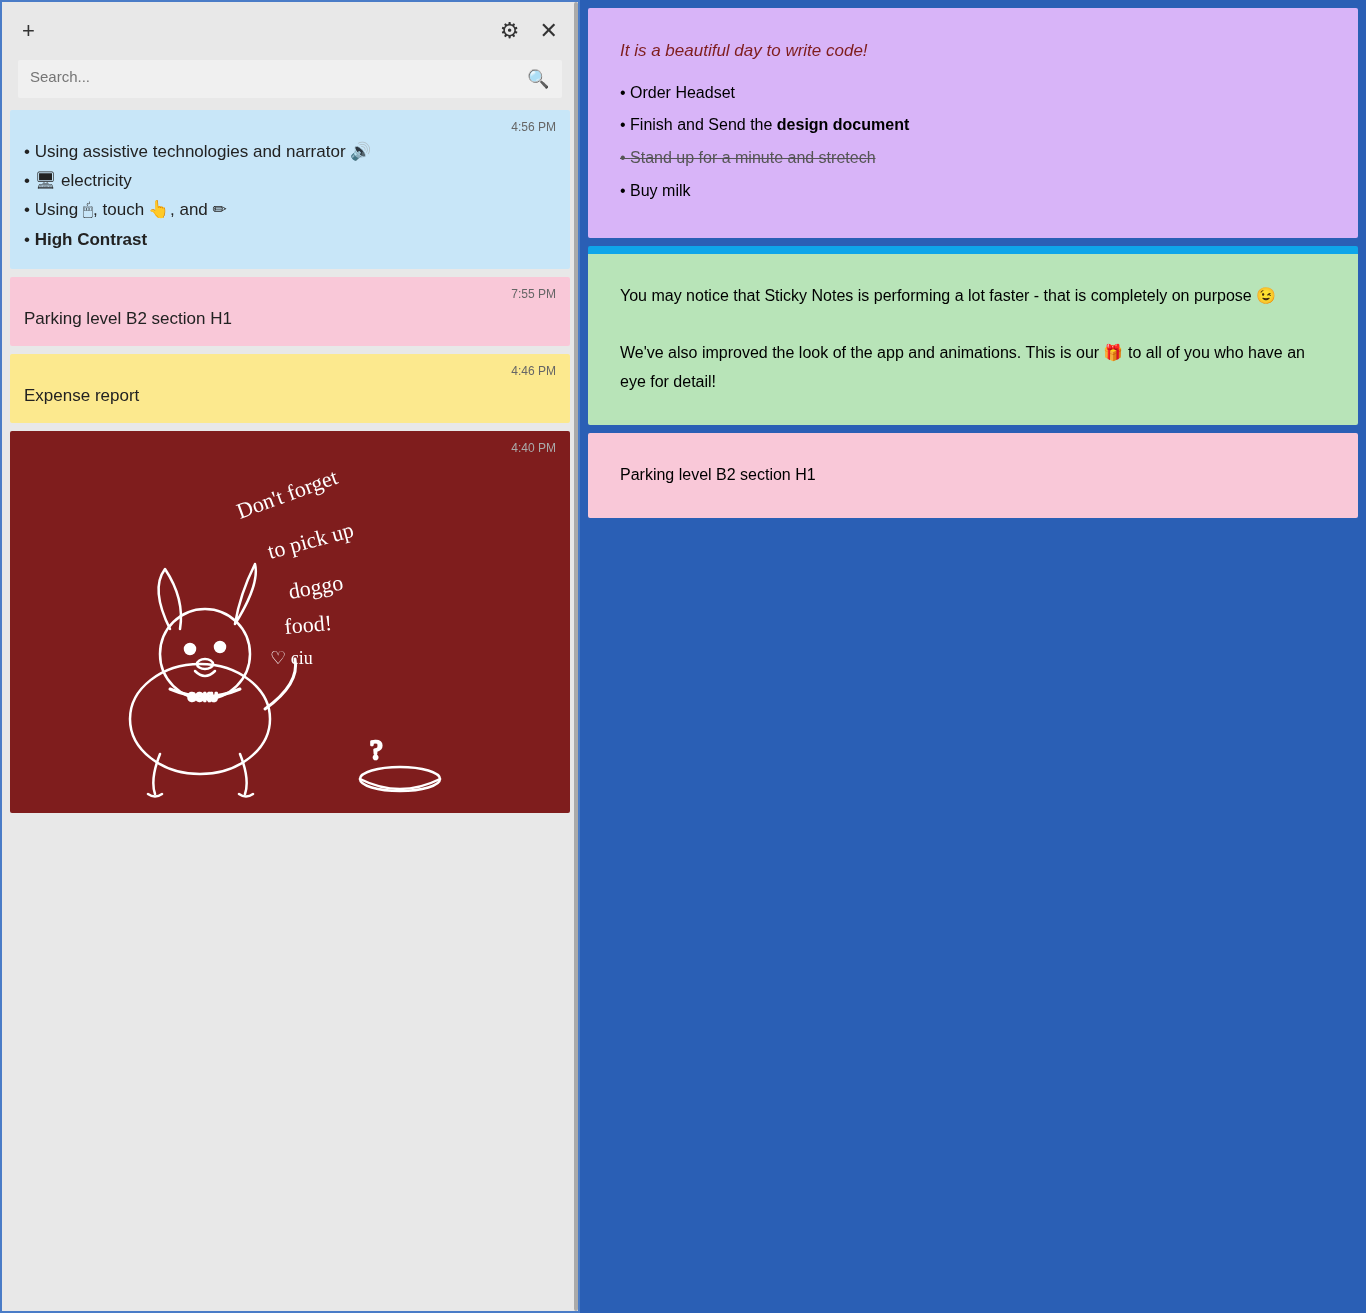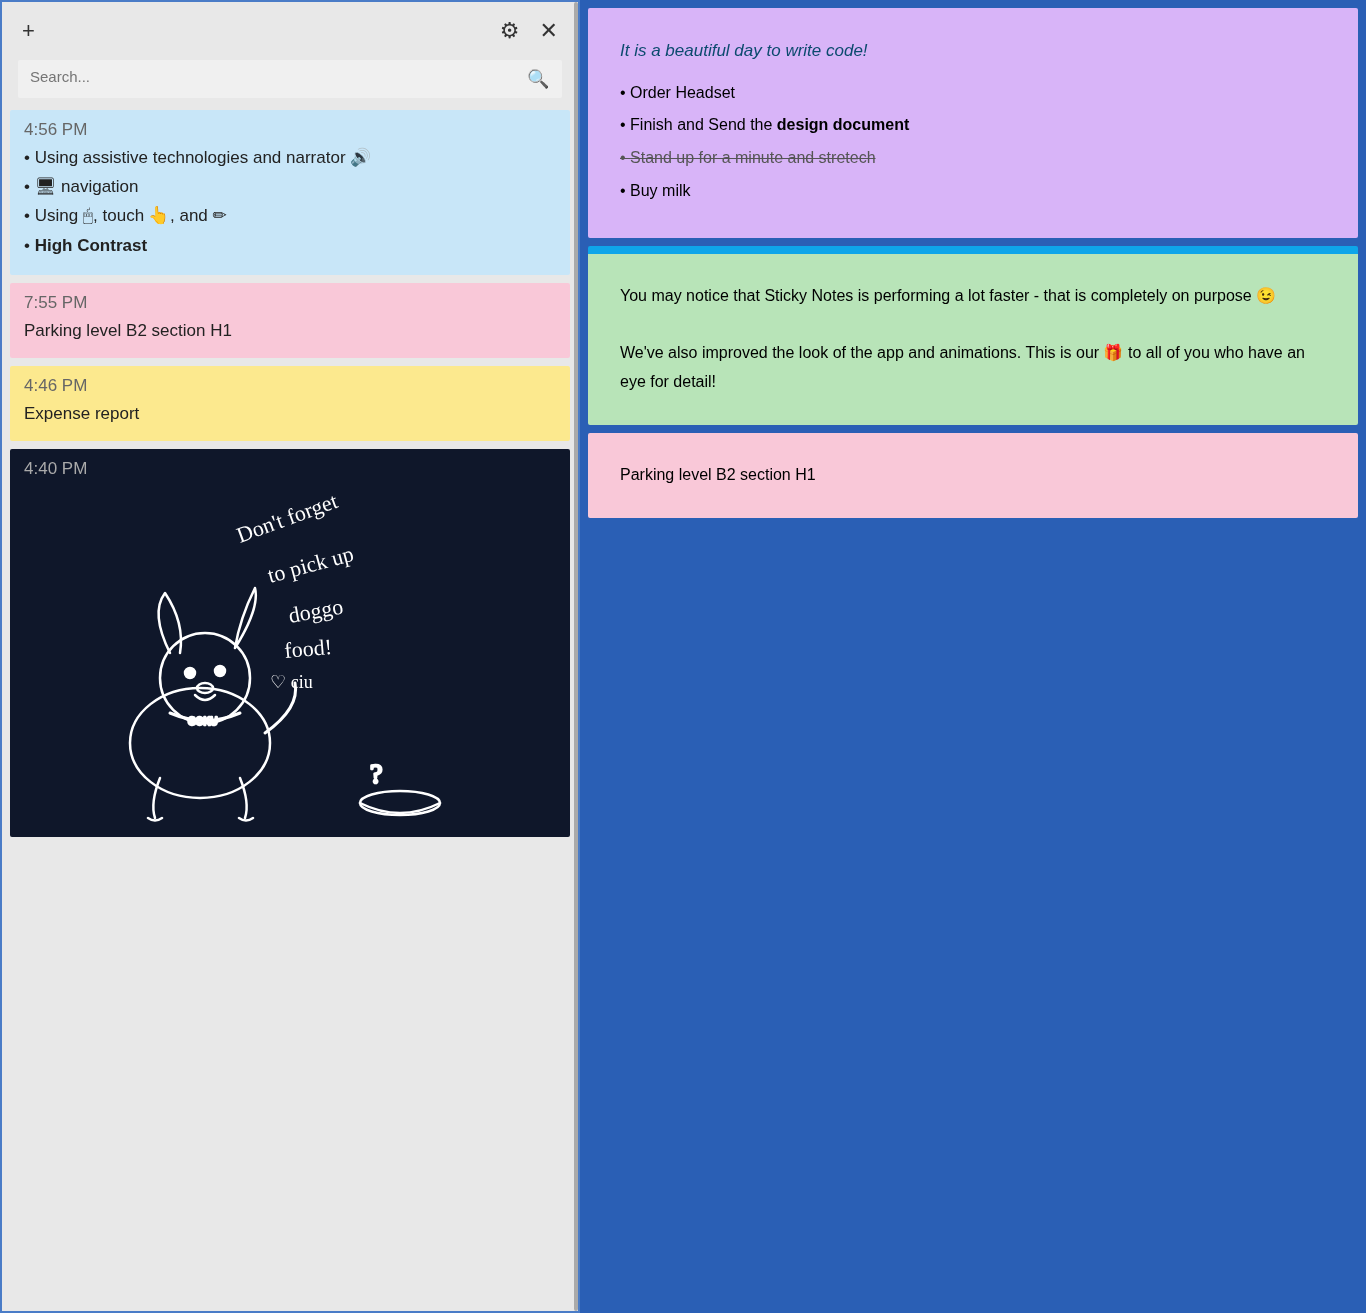--- a/index.html
+++ b/index.html
@@ -84,40 +84,40 @@
 
     .note-card {
       margin: 0 8px 8px 8px;
       border-radius: 2px;
       padding: 10px 14px 14px 14px;
       position: relative;
       cursor: pointer;
     }
 
     .note-card .note-time {
-      font-size: 17px;
+      font-size: 12px;
       color: #666;
-      text-align: left;
+      text-align: right;
       margin-bottom: 4px;
     }
 
     .note-card-blue {
       background: #c8e6f8;
     }
 
     .note-card-pink {
       background: #f9c8d8;
     }
 
     .note-card-yellow {
       background: #fce98e;
     }
 
     .note-card-dark {
-      background: #0f172a;
+      background: #7f1d1d;
       color: #fff;
     }
 
     .note-content {
       font-size: 17px;
       line-height: 1.6;
       color: #222;
     }
 
     .note-content .bold {
@@ -200,21 +200,21 @@
 
     .note-full ul li.strikethrough {
       text-decoration: line-through;
       color: #555;
     }
 
     .italic-header {
       font-style: italic;
       font-size: 17px;
       margin-bottom: 8px;
-      color: #0c4a6e;
+      color: #7f1d1d;
     }
 
     .scrollbar-indicator {
       position: absolute;
       right: 0;
       top: 0;
       bottom: 0;
       width: 4px;
       background: #aaa;
       border-radius: 2px;
@@ -238,21 +238,21 @@
     <span class="search-icon">🔍</span>
   </div>
 
   <div class="notes-list">
 
     <div class="note-card note-card-blue">
       <div class="note-time">4:56 PM</div>
       <div class="note-content">
         <ul>
           <li>Using assistive technologies and narrator 🔊</li>
-          <li>🖥 navigation</li>
+          <li>🖥 electricity</li>
           <li>Using 🖱, touch 👆, and ✏</li>
           <li><span class="bold">High Contrast</span></li>
         </ul>
       </div>
     </div>
 
     <div class="note-card note-card-pink">
       <div class="note-time">7:55 PM</div>
       <div class="note-content">Parking level B2 section H1</div>
     </div>

